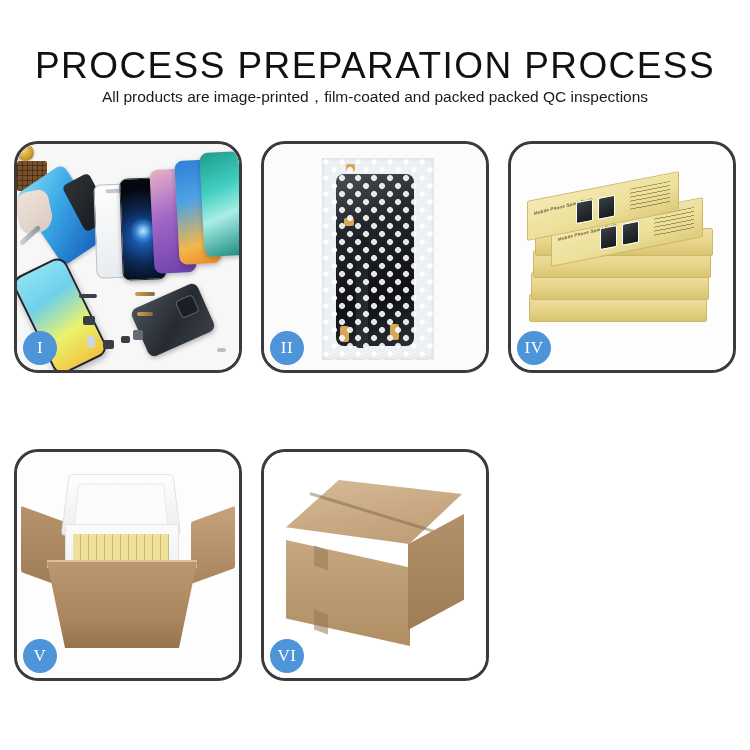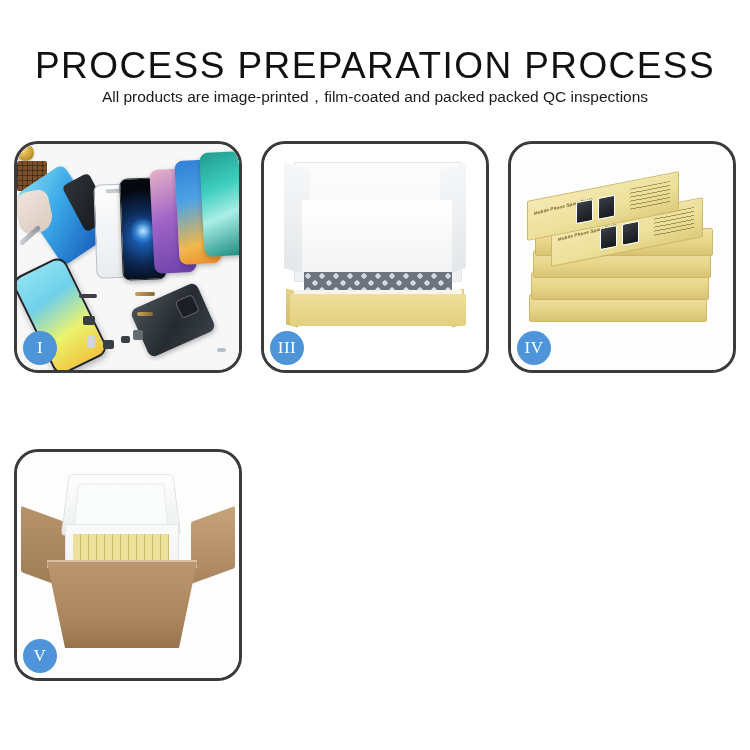--- a/index.html
+++ b/index.html
@@ -378,35 +378,36 @@
         <div class="part" style="left:86px;top:196px;width:11px;height:9px;"></div>
         <div class="part" style="left:104px;top:192px;width:9px;height:7px;"></div>
         <div class="part" style="left:116px;top:186px;width:10px;height:10px;background:#656b72;"></div>
         <div class="hand"></div>
         <div class="tool"></div>
         <div class="part" style="left:200px;top:204px;width:9px;height:4px;background:#b9c0c7;"></div>
       </div>
       <div class="badge">I</div>
     </div>
 
-
     <div class="panel">
-      <div class="panel-inner p3">
-        <div class="b3-lidback"></div>
-        <div class="b3-lidL"></div>
-        <div class="b3-lidR"></div>
-        <div class="b3-foam"></div>
-        <div class="b3-bubble"></div>
-        <div class="b3-baseL"></div>
-        <div class="b3-baseR"></div>
-        <div class="b3-inner"></div>
-        <div class="b3-base"></div>
+      <div class="panel-inner p2">
+        <div class="bw-bag">
+          <div class="lcd">
+            <div class="lcd-flex"></div>
+          </div>
+          <div class="tab" style="left:24px;top:6px;width:9px;height:7px;"></div>
+          <div class="tab" style="left:22px;top:60px;width:10px;height:8px;"></div>
+          <div class="tab" style="left:18px;top:168px;width:9px;height:16px;"></div>
+          <div class="tab" style="left:68px;top:166px;width:9px;height:16px;"></div>
+          <div class="bw-tex"></div>
+        </div>
       </div>
-      <div class="badge">III</div>
+      <div class="badge">II</div>
     </div>
+
 
     <div class="panel">
       <div class="panel-inner p4">
         <div class="stack">
           <div class="sbox s1"></div>
           <div class="sbox s2"></div>
           <div class="sbox s3"></div>
           <div class="sbox s4"></div>
 
           <div class="lidbox t2">
@@ -433,15 +434,26 @@
         <div class="c5-flapR"></div>
         <div class="c5-foamlid"></div>
         <div class="c5-foambody"></div>
         <div class="c5-yellow"></div>
         <div class="c5-rim"></div>
         <div class="c5-body"></div>
       </div>
       <div class="badge">V</div>
     </div>
 
+    <div class="panel">
+      <div class="panel-inner p6">
+        <div class="c6-top"></div>
+        <div class="c6-seam"></div>
+        <div class="c6-left"></div>
+        <div class="c6-right"></div>
+        <div class="c6-tape t1"></div>
+        <div class="c6-tape t2"></div>
+      </div>
+      <div class="badge">VI</div>
+    </div>
 
   </div>
 </div>
 
 </body></html>

